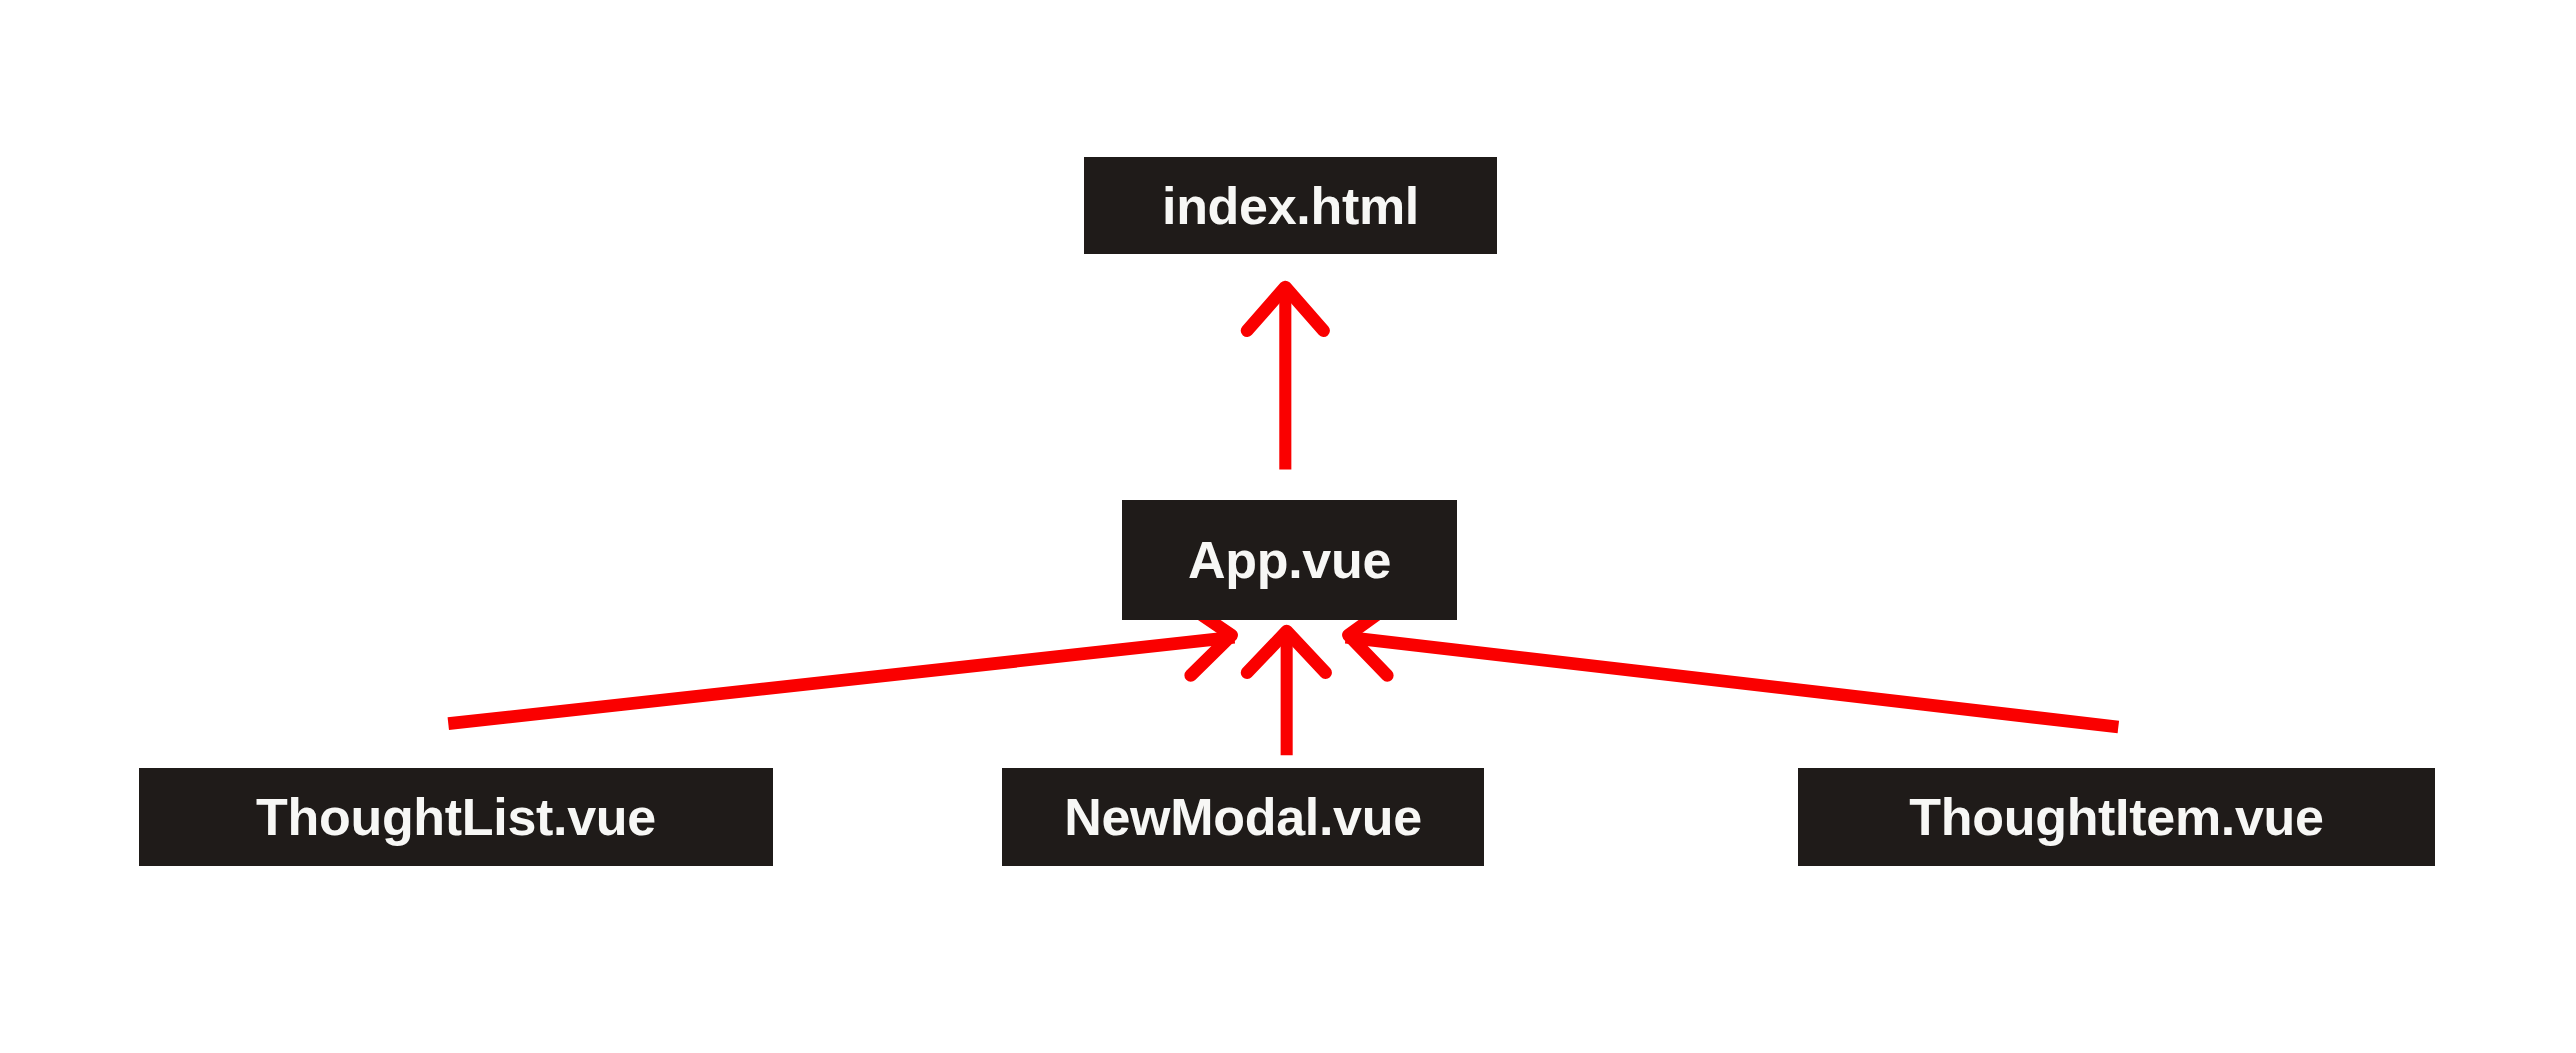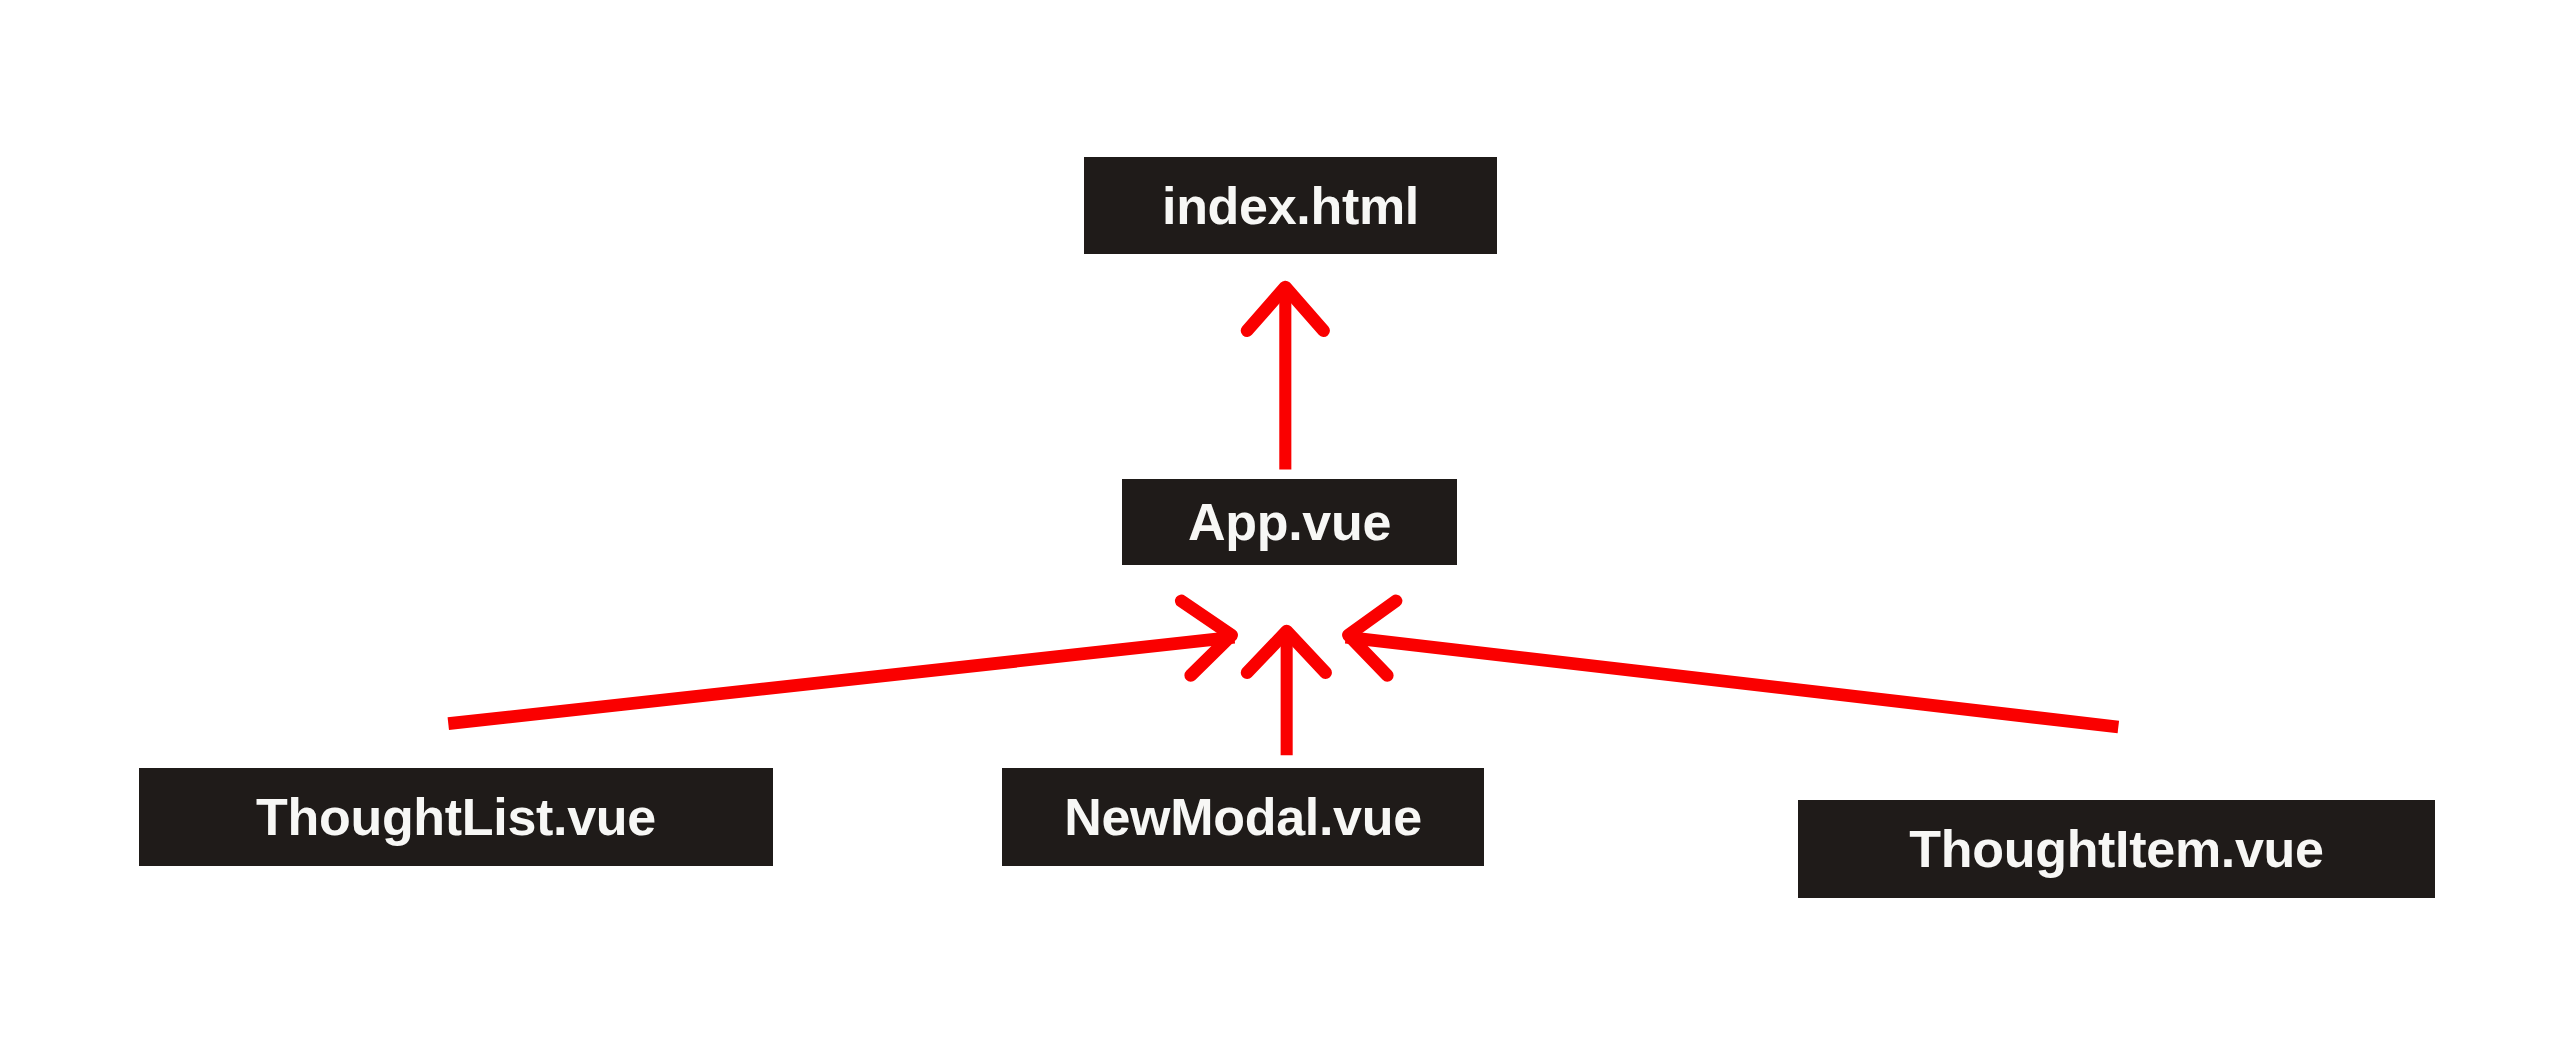--- a/index.html
+++ b/index.html
@@ -40,23 +40,23 @@
   #node-index {
     left: 1084px;
     top: 157px;
     width: 413px;
     height: 97px;
     font-size: 52px;
   }
   
   #node-app {
     left: 1122px;
-    top: 479px;
+    top: 500px;
     width: 335px;
-    height: 86px;
+    height: 120px;
     font-size: 52px;
     text-align: right;
   }
   
   #node-thoughtlist {
     left: 139px;
     top: 768px;
     width: 634px;
     height: 98px;
     font-size: 52px;
@@ -72,21 +72,20 @@
     font-stretch: condensed;
   }
   
   #node-thoughtitem {
     left: 1798px;
     top: 768px;
     width: 637px;
     height: 98px;
     font-size: 52px;
     font-stretch: condensed;
-    margin-top: 32px;
   }
 </style>
 </head>
 <body>
 
 <div id="canvas">
 
   <svg id="arrow-layer" viewBox="0 0 3840 1570" width="2576" height="1053" xmlns="http://www.w3.org/2000/svg" aria-hidden="true">
 
     <g>

